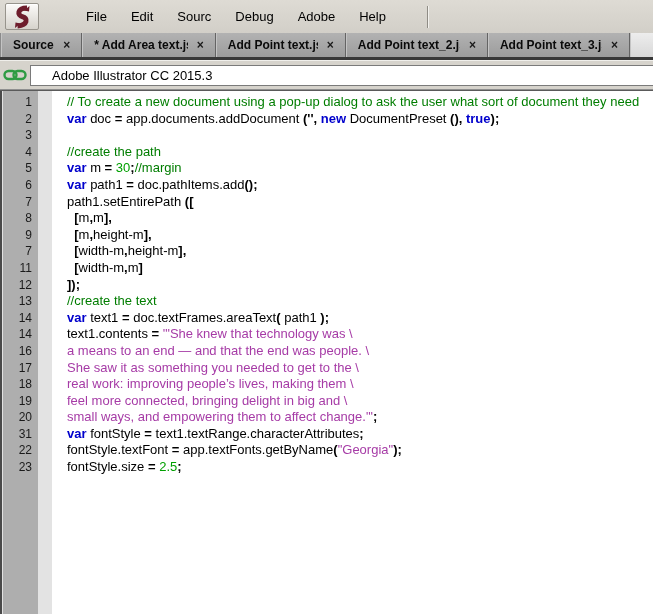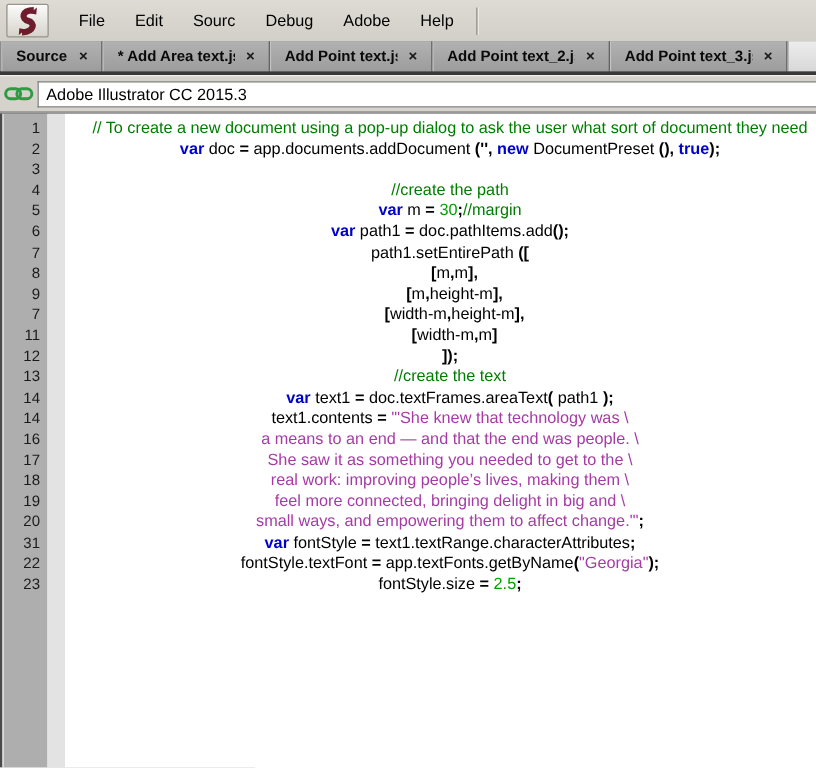--- a/index.html
+++ b/index.html
@@ -1,21 +1,21 @@
 <!DOCTYPE html>
 <html style="--c-keyword: #0000CC; --c-string: #A63BA6; --c-comment: #007D00; --c-number: #00A000; --c-plain: #000000; --c-punct: #000000;"><head>
 <meta charset="utf-8">
 <style>
   * { margin:0; padding:0; box-sizing:border-box; }
   html,body { width:653px; height:614px; overflow:hidden;
     font-family:"Liberation Sans", sans-serif; background:#D6D3CC; }
 
   
   .menubar { height:33px; display:flex; align-items:center;
-    background:linear-gradient(#DEDBD4,#D2CFC8); padding-left:5px; }
+    background:linear-gradient(#DEDBD4,#D2CFC8); padding-left:5px;gap:23px; }
   .logo-btn { width:34px; height:27px; border:1px solid #97948C; border-radius:2px;
     background:linear-gradient(#FCFBF9,#D6D3CC); box-shadow:inset 0 1px 0 #fff;
     display:flex; align-items:center; justify-content:center; }
   .menus { display:flex; align-items:center; margin-left:12px; height:100%; }
   .menu-item { padding:0 12px; font-size:13px; color:#000; line-height:33px; cursor:default; }
   .menu-sep { width:2px; height:22px; margin-left:6px;
     border-left:1px solid #8F8C85; border-right:1px solid #F2F1ED; }
 
   
   .tabbar { height:27px; background:#8B8B8B; display:flex;
@@ -26,32 +26,32 @@
     font-size:12px; font-weight:bold; color:#0A0A0A; white-space:nowrap; overflow:hidden; }
   .tab.active { background:linear-gradient(#EDEDED,#D8D8D8); flex:1; min-width:0; border-right:none; }
   .tab-label { overflow:hidden; text-overflow:clip; }
   .tab-close { margin-left:9px; font-size:12px; font-weight:bold; color:#1A1A1A; line-height:1; }
 
   
   .toolbar { height:30px; display:flex; align-items:center;
     background:#D6D3CC; border-top:1px solid #F0EFEB; border-bottom:1px solid #8F8F8F; }
   .link-wrap { width:30px; display:flex; justify-content:center; }
   .combo { flex:1; height:21px; background:#fff; border:1px solid #7A7A7A;
-    border-right:none; font-size:13px; color:#000; line-height:19px; padding-left:6px;
+    border-right:none; font-size:13px; color:#000; line-height:19px; padding-left:21px;
     white-space:nowrap; overflow:hidden; }
 
   
   .editor { height:524px; display:flex; border-top:1px solid #5A5A5A; background:#fff; }
   .win-edge { width:2px; background:#4A4A4A; }
   .edge-light { width:1px; background:#E2E2E2; }
   .gutter { width:35px; background:#AEAEAE; padding:3px 6px 0 0;
     font-size:12px; color:#1A1A1A; text-align:right; line-height:16.6px; }
   .bp-margin { width:14px; background:#E3E3E3; }
   .code { flex:1; background:#fff; padding:3px 0 0 15px; font-size:13px;
-    line-height:16.6px; white-space:pre; overflow:hidden;text-align:center; }
+    line-height:16.6px; white-space:pre; overflow:hidden; }
   .code-line { height:16.6px; }
 
   .tok-pl  { color:var(--c-plain); }
   .tok-kw  { color:var(--c-keyword); font-weight:bold; }
   .tok-op  { color:var(--c-punct); font-weight:bold; }
   .tok-com { color:var(--c-comment); }
   .tok-num { color:var(--c-number); }
   .tok-str { color:var(--c-string); }
 </style>
 </head>

